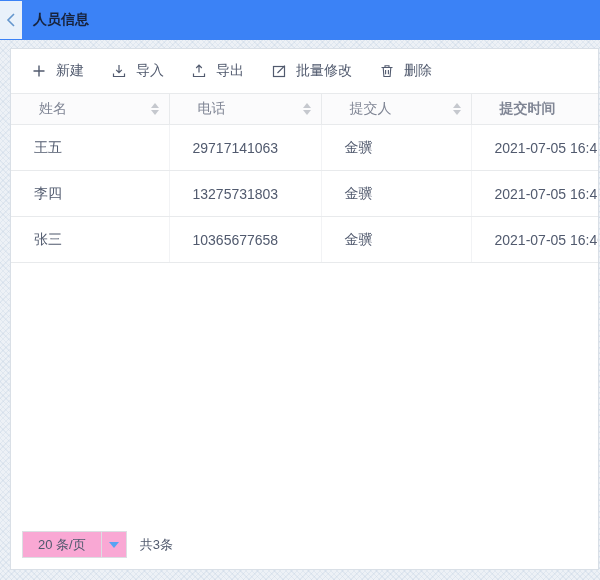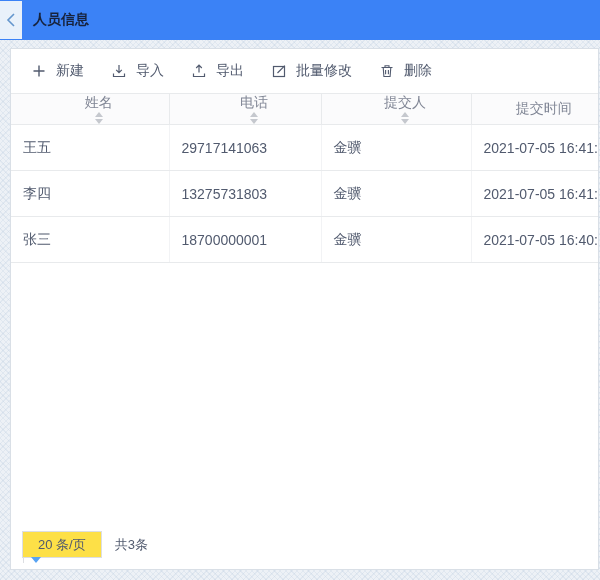--- a/index.html
+++ b/index.html
@@ -53,41 +53,41 @@
 
   
   table { width: 100%; border-collapse: collapse; table-layout: fixed; }
   col.c-name { width: 158px; } col.c-phone { width: 152px; } col.c-submitter { width: 150px; }
   th {
     height: 31px; background: #fbfbfc; font-weight: normal; font-size: 14px;
     color: var(--header-text); text-align: left;
     border-top: 1px solid var(--border); border-bottom: 1px solid var(--border);
     border-right: 1px solid var(--border); padding: 0;
   }
-  th:last-child { border-right: none; }
+  th:last-child { border-right: none; font-weight: bold; }
   .th-inner { display: flex; align-items: center; justify-content: space-between;
-              padding: 0 10px 0 28px; flex-direction: column; }
+              padding: 0 10px 0 28px; }
   .caret { display: inline-flex; flex-direction: column; gap: 2px; cursor: pointer; }
   .caret i { display: block; width: 0; height: 0;
              border-left: 4px solid transparent; border-right: 4px solid transparent; }
   .caret .up   { border-bottom: 5px solid #c5c8ce; }
   .caret .down { border-top: 5px solid #c5c8ce; }
   td {
     height: 46px; font-size: 14px; color: var(--body-text);
-    padding: 0 4px 0 12px; border-bottom: 1px solid var(--border);
+    padding: 0 4px 0 23px; border-bottom: 1px solid var(--border);
     border-right: 1px solid #f2f3f5; white-space: nowrap; overflow: hidden;
   }
   td:last-child { border-right: none; padding-right: 0; }
 
   
   .pagination { position: absolute; left: 11px; bottom: 11px;
                 display: flex; align-items: center; }
   .page-size {
     display: flex; align-items: stretch; height: 27px;
-    border: 1px solid #dcdee2; background: #fde047; cursor: pointer; flex-direction: column;
+    border: 1px solid #dcdee2; background: #f9a8d4; cursor: pointer;
   }
   .ps-label { padding: 0 15px; line-height: 25px; font-size: 13px; color: var(--body-text); }
   .ps-arrow-zone { width: 25px; border-left: 1px solid #dcdee2;
                    display: flex; align-items: center; justify-content: center; }
   .arrow-down { width: 0; height: 0;
     border-left: 5px solid transparent; border-right: 5px solid transparent;
     border-top: 6px solid var(--accent); }
   .total { margin-left: 13px; font-size: 13px; color: var(--body-text); }
 </style>
 </head>
@@ -200,21 +200,21 @@
           <td>2021-07-05 16:41:15</td>
         </tr>
         <tr>
           <td>李四</td>
           <td>13275731803</td>
           <td>金骥</td>
           <td>2021-07-05 16:41:09</td>
         </tr>
         <tr>
           <td>张三</td>
-          <td>18700000001</td>
+          <td>10365677658</td>
           <td>金骥</td>
           <td>2021-07-05 16:40:57</td>
         </tr>
       </tbody>
   </table>
 
   <div class="pagination">
     <div class="page-size">
       <span class="ps-label">20 条/页</span>
       <span class="ps-arrow-zone">

